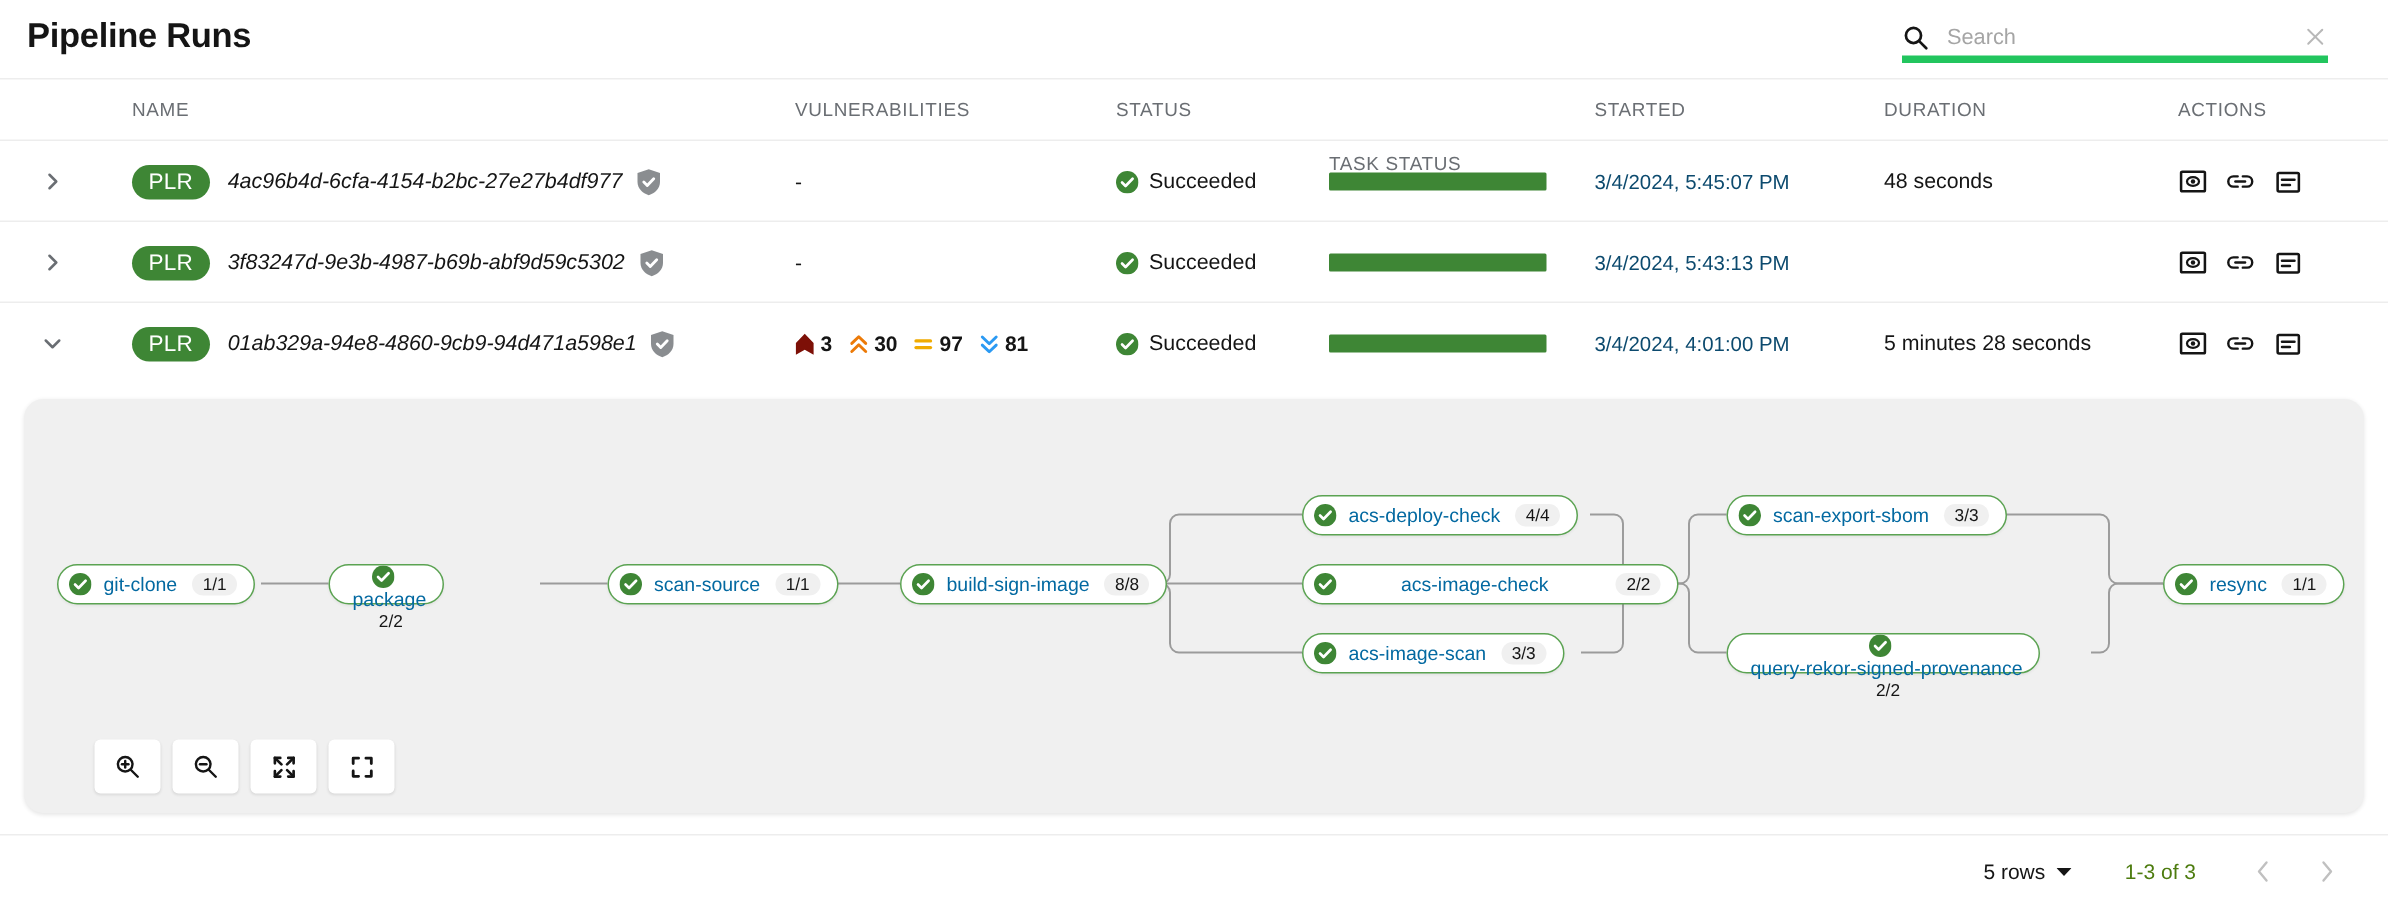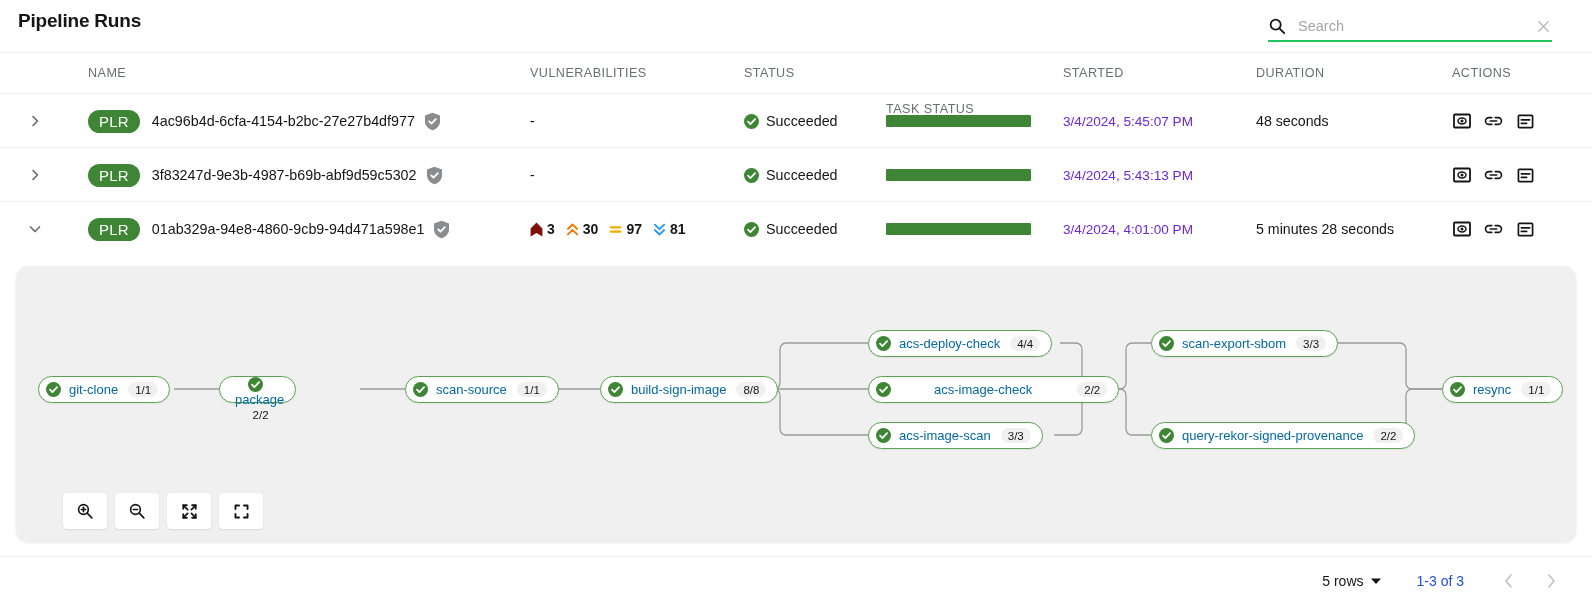--- a/index.html
+++ b/index.html
@@ -12,25 +12,25 @@
     overflow: hidden;
   }
   .page { position: relative; width: 1592px; height: 604px; }
 
   
   .header {
     position: absolute; top: 0; left: 0; width: 1592px; height: 52px;
   }
   .page-title {
     position: absolute; left: 18px; top: 10px;
-    font-size: 19px; font-weight: bold; letter-spacing: -0.2px; color: #151515;
+    font-size: 23px; font-weight: bold; letter-spacing: -0.2px; color: #151515;
   }
   .search-wrap {
     position: absolute; left: 1268px; top: 12px; width: 284px; height: 30px;
-    border-bottom: 2px solid #22c55e;
+    border-bottom: 5px solid #22c55e;
     display: flex; align-items: center;
   }
   .search-icon { width: 18px; height: 18px; flex: 0 0 18px; margin-right: 12px; }
   .search-input {
     flex: 1 1 auto; border: none; outline: none; background: transparent;
     font-family: "Liberation Sans", sans-serif; font-size: 14.5px; color: #151515;
     height: 26px; padding: 0;
   }
   .search-input::placeholder { color: #a5a5a5; }
   .search-clear {
@@ -73,32 +73,32 @@
 
   .chevron { width: 12px; height: 12px; color: #6a6e73; display: block; }
   .chev-down { transform: rotate(90deg); }
 
   .plr-badge {
     display: inline-flex; align-items: center; justify-content: center;
     background: #3e8635; color: #ffffff;
     border-radius: 30px; height: 23px; padding: 0 11px;
     font-size: 15px; letter-spacing: 0.2px;
   }
-  .run-name { margin-left: 12px; font-size: 14.3px; color: #151515; }
+  .run-name { margin-left: 12px; font-size: 14.3px; color: #151515; font-style: italic; }
   .shield-icon { margin-left: 9px; width: 17px; height: 19px; display: block; }
 
   .dash { font-size: 14px; color: #151515; }
 
   .status-cell { display: flex; align-items: center; gap: 7px; }
   .ok-icon { width: 15px; height: 15px; display: block; }
   .status-text { font-size: 14.3px; color: #151515; }
 
   .task-bar { width: 145px; height: 12px; background: #3e8635; border-radius: 1px; }
 
-  .started-text { font-size: 13.6px; color: #6d28d9; }
+  .started-text { font-size: 13.6px; color: #0c4a6e; }
   .duration-text { font-size: 14.2px; color: #151515; }
 
   .actions { display: flex; align-items: center; gap: 13px; }
   .act-btn {
     width: 19px; height: 19px; display: flex; align-items: center; justify-content: center;
     cursor: pointer; color: #151515;
   }
 
   
   .vulns { display: flex; align-items: center; gap: 5px; }
@@ -142,21 +142,21 @@
   .footer {
     position: absolute; left: 0; bottom: 0; width: 1592px; height: 48px;
     border-top: 1px solid #ededed;
     display: flex; align-items: center; justify-content: flex-end;
   }
   .rows-select {
     display: flex; align-items: center; gap: 7px; font-size: 14px; color: #151515;
     cursor: pointer; margin-right: 36px;
   }
   .caret { width: 10px; height: 6px; display: block; color: #151515; }
-  .range-text { font-size: 14px; color: #1d4ed8; margin-right: 38px; }
+  .range-text { font-size: 14px; color: #4d7c0f; margin-right: 38px; }
   .pager { display: flex; align-items: center; gap: 28px; margin-right: 34px; }
   .pg-btn { width: 14px; height: 16px; color: #c0c0c0; cursor: pointer; display:block; }
 </style>
 </head>
 <body>
 
 <div class="page">
 
   <div class="header">
     <div class="page-title">Pipeline Runs</div>
@@ -505,21 +505,21 @@
 
     <div class="node" style="left:1135px; top:64px;">
       <span class="ok-icon"><svg viewBox="0 0 16 16" width="15" height="15">
             <circle cx="8" cy="8" r="8" fill="#3e8635"></circle>
             <path d="M4.3 8.2 l2.5 2.5 l5 -5.2" fill="none" stroke="#fff" stroke-width="1.9" stroke-linecap="round" stroke-linejoin="round"></path>
           </svg></span>
       <span class="node-label">scan-export-sbom</span>
       <span class="node-badge">3/3</span>
     </div>
 
-    <div class="node" style="left:1135px; top:156px;">
+    <div class="node" style="left:1135px; top:156px;flex-direction:column;">
       <span class="ok-icon"><svg viewBox="0 0 16 16" width="15" height="15">
             <circle cx="8" cy="8" r="8" fill="#3e8635"></circle>
             <path d="M4.3 8.2 l2.5 2.5 l5 -5.2" fill="none" stroke="#fff" stroke-width="1.9" stroke-linecap="round" stroke-linejoin="round"></path>
           </svg></span>
       <span class="node-label">query-rekor-signed-provenance</span>
       <span class="node-badge">2/2</span>
     </div>
 
     <div class="node" style="left:1426px; top:110px;">
       <span class="ok-icon"><svg viewBox="0 0 16 16" width="15" height="15">

